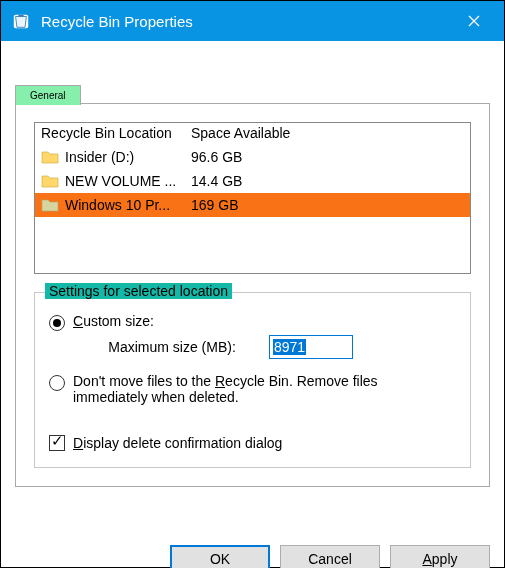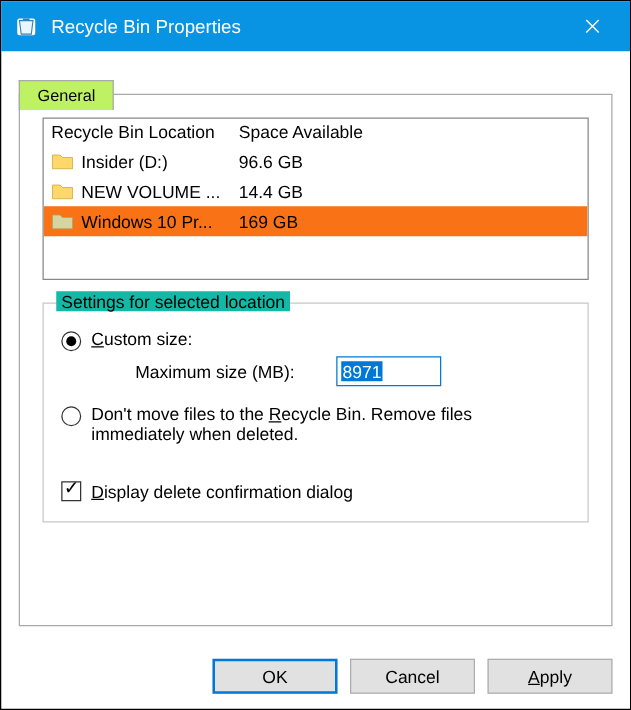--- a/index.html
+++ b/index.html
@@ -10,20 +10,21 @@
     background: #fff;
     color: #000;
   }
   .window {
     width: 505px;
     height: 568px;
     border: 1px solid #000;
     display: flex;
     flex-direction: column;
     background: #fff;
+    gap: 32px;
   }
   .titlebar {
     height: 40px;
     background: #0993e3;
     color: #fff;
     display: flex;
     align-items: center;
     padding: 0 8px 0 10px;
     font-size: 15px;
   }
@@ -43,36 +44,36 @@
   .content {
     flex: 1;
     padding: 10px 14px 14px 14px;
     display: flex;
     flex-direction: column;
   }
   .tabstrip { display: flex; position: relative; z-index: 2; }
   .tab {
     border: 1px solid #a9a9a9;
     border-bottom: none;
-    background: #bef264;
+    background: #86efac;
     padding: 4px 14px;
-    font-size: 13px;
-    position: relative;
-    top: 13px;
+    font-size: 10px;
+    position: relative;
+    top: 2px;
   }
   .tabbody {
     border: 1px solid #a9a9a9;
     flex: 1;
     padding: 18px 18px 18px 18px;
     display: flex;
     flex-direction: column;
   }
   .listbox {
     border: 1px solid #888;
-    height: 130px;
+    height: 152px;
     overflow: hidden;
   }
   .list-header {
     display: flex;
     padding: 2px 6px 4px 6px;
     font-size: 14px;
   }
   .col-loc { flex: 0 0 150px; }
   .col-space { flex: 1; }
   .list-row {

